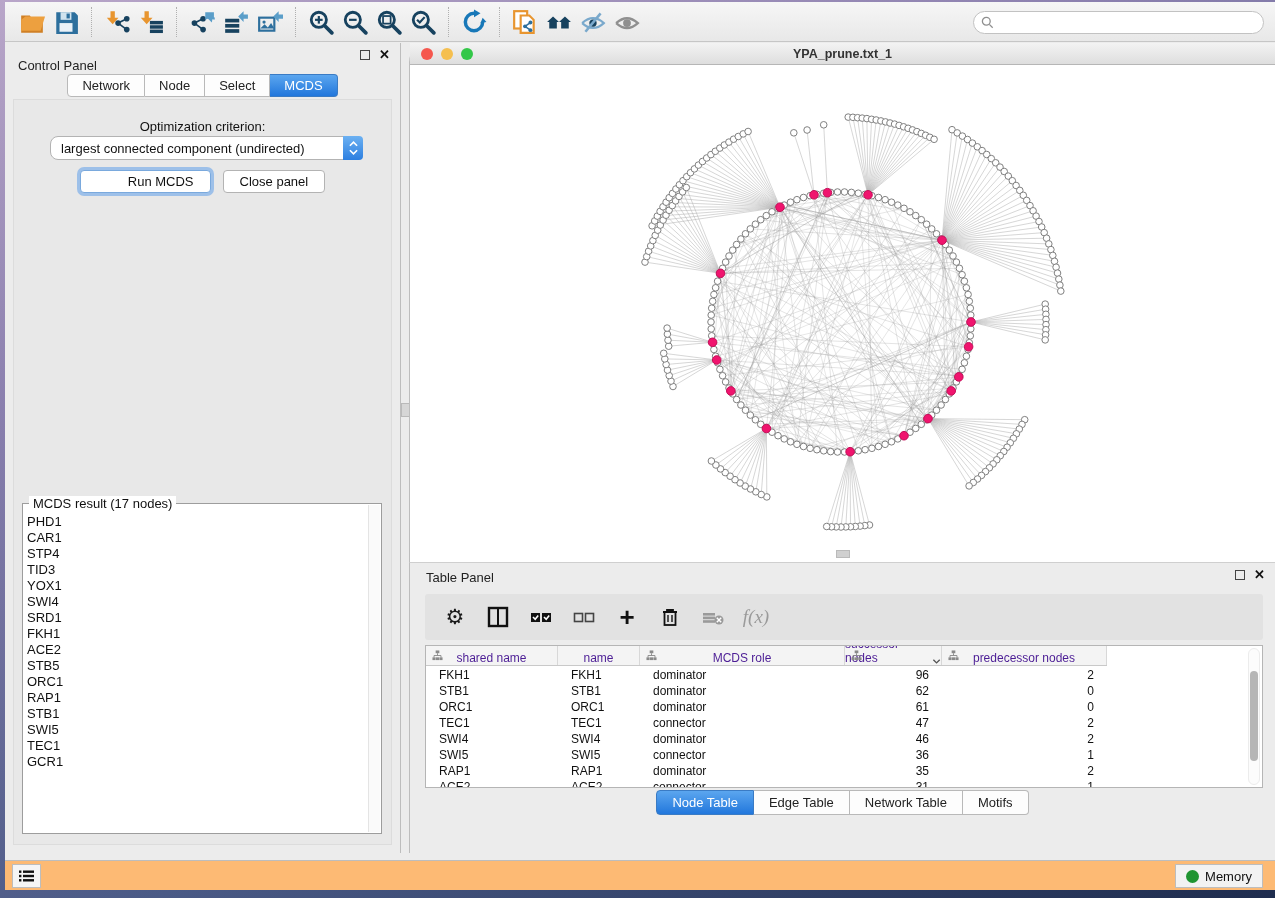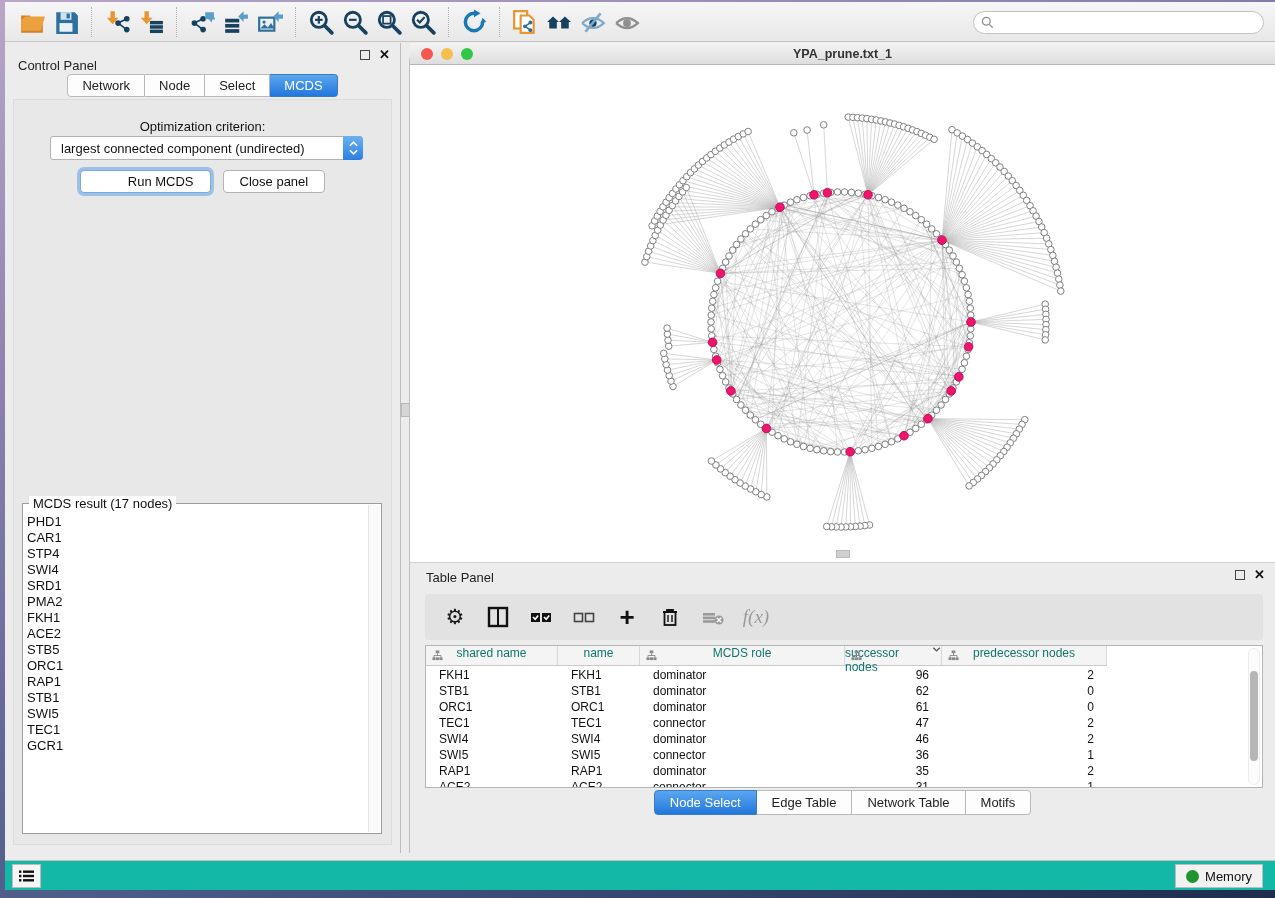--- a/index.html
+++ b/index.html
@@ -30,21 +30,21 @@
   .close-glyph { font-size:13px; font-weight:bold; color:#111; line-height:10px; }
   .tabbar { position:absolute; top:31px; left:0; right:0; display:flex; justify-content:center; }
   .tab { font-size:13px; padding:3px 14px; background:#fdfdfd; border:1px solid #b9b9b9; border-left:none; color:#222; }
   .tab:first-child { border-left:1px solid #b9b9b9; border-radius:4px 0 0 4px; }
   .tab:last-child { border-radius:0 4px 4px 0; }
   .tab.selected { background:linear-gradient(#5ba6ef,#2277dc); color:#fff; border-color:#3a7bc4; }
   .cp-content { position:absolute; left:8px; right:8px; top:56px; bottom:8px; background:#e8e8e8;
                 border:1px solid #dcdcdc; }
   .opt-label { text-align:center; font-size:13px; color:#111; margin-top:19px; }
   .dropdown { position:absolute; left:36px; top:36px; width:313px; height:24px; background:#fff;
-              border:1px solid #b3b3b3; border-radius:3px; display:flex; align-items:center; }
+              border:1px solid #b3b3b3; border-radius:8px; display:flex; align-items:center; }
   .dropdown-value { flex:1; font-size:13px; color:#111; padding-left:10px; white-space:nowrap; }
   .dropdown-stepper { width:20px; height:24px; margin-right:-1px; border-radius:0 4px 4px 0;
               background:linear-gradient(#6cb1f2,#2d7fe0); display:flex; flex-direction:column;
               align-items:center; justify-content:center; gap:2px; }
   .btn-row { position:absolute; top:70px; left:0; right:0; display:flex; justify-content:center; gap:12px; }
   .mac-btn { font-size:13px; color:#111; background:#fff; border:1px solid #b3b3b3; border-radius:4px;
              padding:3px 16px; }
   .mac-btn.focused { box-shadow:0 0 0 3px rgba(106,165,233,.6); border-color:#7aa9dd;padding-left:47px; }
 
   .result-box { position:absolute; left:8px; right:9px; top:403px; bottom:10px; background:#fff;
@@ -81,39 +81,39 @@
                 border-radius:3px; display:flex; align-items:center; gap:17px; padding-left:17px; }
   .tp-icon { width:26px; height:26px; display:flex; align-items:center; justify-content:center; }
   .gear-glyph { font-size:21px; color:#1a1a1a; }
   .plus-glyph { font-size:26px; font-weight:bold; color:#111; line-height:20px; }
   .fx-glyph { font-family:"Liberation Serif", serif; font-style:italic; font-size:19px; color:#9a9a9a; }
 
   .data-table { position:absolute; left:15px; right:12px; top:82px; bottom:65px; background:#fff;
                 border:1px solid #b5b5b5; overflow:hidden; }
   .th-row { position:absolute; left:0; top:0; height:20px; display:flex;
             background:#f4f4f4; border-bottom:1px solid #c9c9c9; }
-  .th { display:flex; align-items:flex-start; justify-content:center; gap:5px; font-size:12px; color:#0f766e;
+  .th { display:flex; align-items:flex-end; justify-content:center; gap:5px; font-size:12px; color:#4c1d95;
         border-right:1px solid #d8d8d8; position:relative; }
   .th .colicon { position:absolute; left:6px; top:4px; }
   .tr { display:flex; height:16px; align-items:center; }
   .td { font-size:12px; color:#111; white-space:nowrap; overflow:hidden; }
   .td.left { text-align:left; padding-left:13px; }
   .td.right { text-align:right; padding-right:13px; }
   .table-scroll { position:absolute; right:2px; top:2px; bottom:2px; width:12px; background:#fcfcfc;
                   border:1px solid #ececec; border-radius:6px; }
   .table-thumb { position:absolute; left:1px; width:8px; background:#b6b6b6; border-radius:4px; }
 
   .tp-tabs { position:absolute; left:0; right:0; bottom:38px; display:flex; justify-content:center; }
   .tp-tab { font-size:13px; padding:4px 15px; background:#fdfdfd; border:1px solid #b9b9b9; border-left:none; color:#222; }
   .tp-tab:first-child { border-left:1px solid #b9b9b9; border-radius:4px 0 0 4px; }
   .tp-tab:last-child { border-radius:0 4px 4px 0; }
   .tp-tab.selected { background:linear-gradient(#5ba6ef,#2277dc); color:#fff; border-color:#3a7bc4; }
 
   
-  .status-bar { position:absolute; left:0; right:0; bottom:0; height:30px; background:#14b8a6;
+  .status-bar { position:absolute; left:0; right:0; bottom:0; height:30px; background:#fdba74;
                 border-top:1px solid #bdbdbd; }
   .list-btn { position:absolute; left:7px; top:3px; width:29px; height:24px; background:#f5f5f5;
               border:1px solid #bdbdbd; display:flex; align-items:center; justify-content:center; }
   .memory-btn { position:absolute; right:12px; top:3px; height:24px; background:#f2f2f2;
                 border:1px solid #bdbdbd; display:flex; align-items:center; gap:6px;
                 padding:0 10px; font-size:13px; color:#111; }
   .memory-dot { width:13px; height:13px; border-radius:50%; background:#1f9431; }
 </style>
 </head>
 <body>
@@ -296,23 +296,24 @@
       <div class="btn-row">
         <button class="mac-btn focused">Run MCDS</button>
         <button class="mac-btn">Close panel</button>
       </div>
       <div class="result-box">
         <span class="result-legend">MCDS result (17 nodes)</span>
         <div class="result-list" id="result-list">
             <div class="result-item">PHD1</div>
             <div class="result-item">CAR1</div>
             <div class="result-item">STP4</div>
+            <div class="result-item">TID3</div>
+            <div class="result-item">YOX1</div>
             <div class="result-item">SWI4</div>
             <div class="result-item">SRD1</div>
-            <div class="result-item">PMA2</div>
             <div class="result-item">FKH1</div>
             <div class="result-item">ACE2</div>
             <div class="result-item">STB5</div>
             <div class="result-item">ORC1</div>
             <div class="result-item">RAP1</div>
             <div class="result-item">STB1</div>
             <div class="result-item">SWI5</div>
             <div class="result-item">TEC1</div>
             <div class="result-item">GCR1</div>
           </div>
@@ -1193,21 +1194,21 @@
             <div class="td left" style="width: 205px;">connector</div>
             <div class="td right" style="width: 97px;">31</div>
             <div class="td right" style="width: 165px;">1</div>
           </div>
         </div>
       <div class="table-scroll">
         <div class="table-thumb" style="top:22px; height:90px;"></div>
       </div>
     </div>
     <div class="tp-tabs" id="tp-tabs">
-        <span class="tp-tab selected">Node Select</span>
+        <span class="tp-tab selected">Node Table</span>
         <span class="tp-tab">Edge Table</span>
         <span class="tp-tab">Network Table</span>
         <span class="tp-tab">Motifs</span>
       </div>
   </div>
 
   <div class="status-bar">
     <span class="list-btn">
       <svg width="17" height="14" viewBox="0 0 17 14">
         <rect x="1" y="1.5" width="2.4" height="2.4" fill="#111"></rect>

